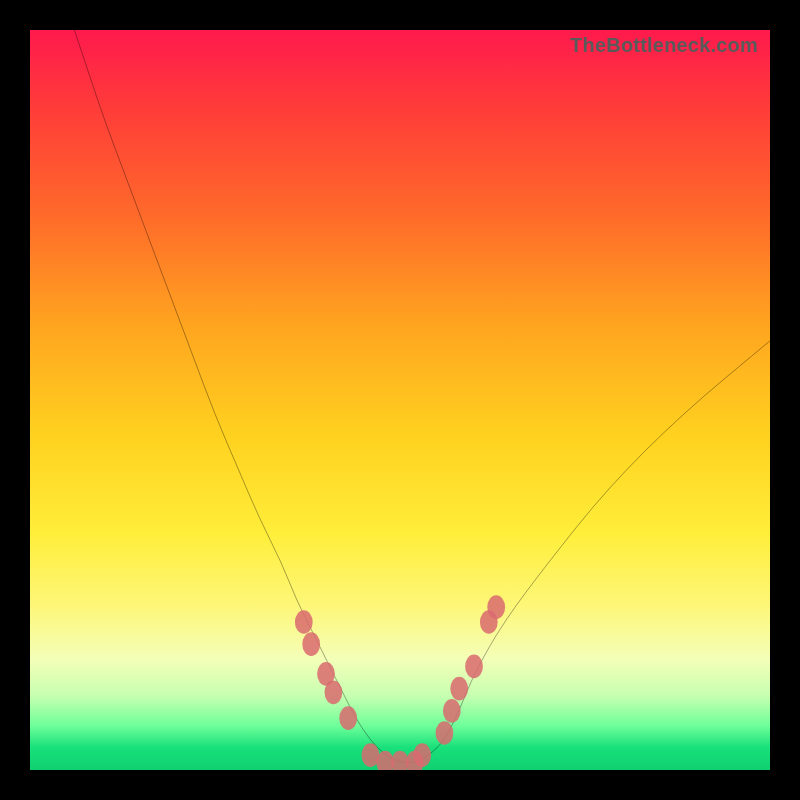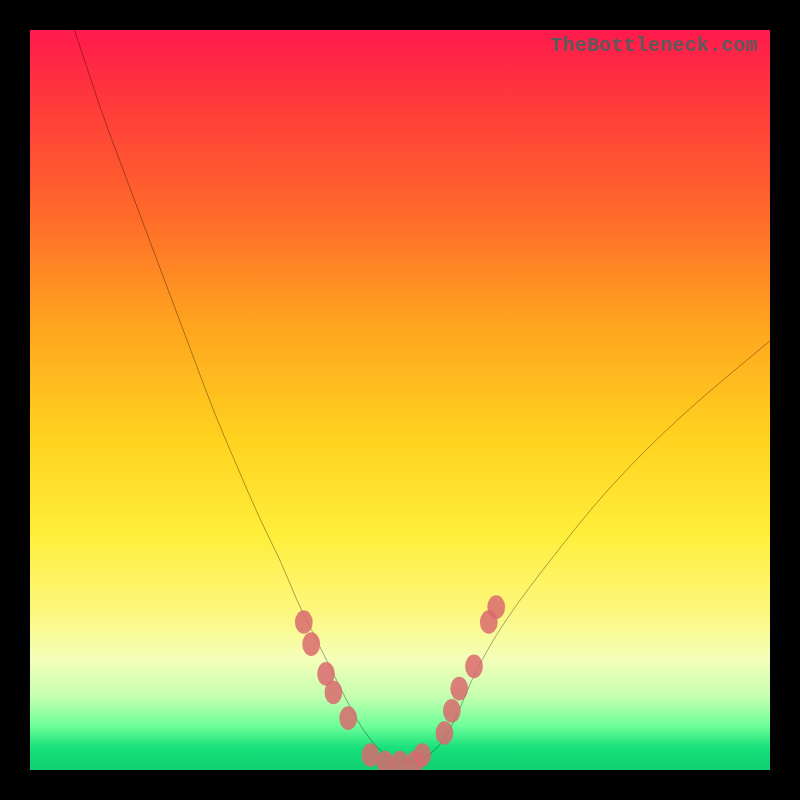--- a/index.html
+++ b/index.html
@@ -30,21 +30,20 @@
       #ffa51f 40%,
       #ffd21f 55%,
       #ffee3a 68%,
       #fdf77a 78%,
       #f4ffb8 85%,
       #c6ffb0 90%,
       #6fff9a 94%,
       #18e07a 97%,
       #0fd070 100%
     );
-    font-family: Liberation Mono, monospace;
   }
   .plot svg {
     position: absolute;
     left: 0;
     top: 0;
     width: 740px;
     height: 740px;
   }
   .attrib {
     position: absolute;

